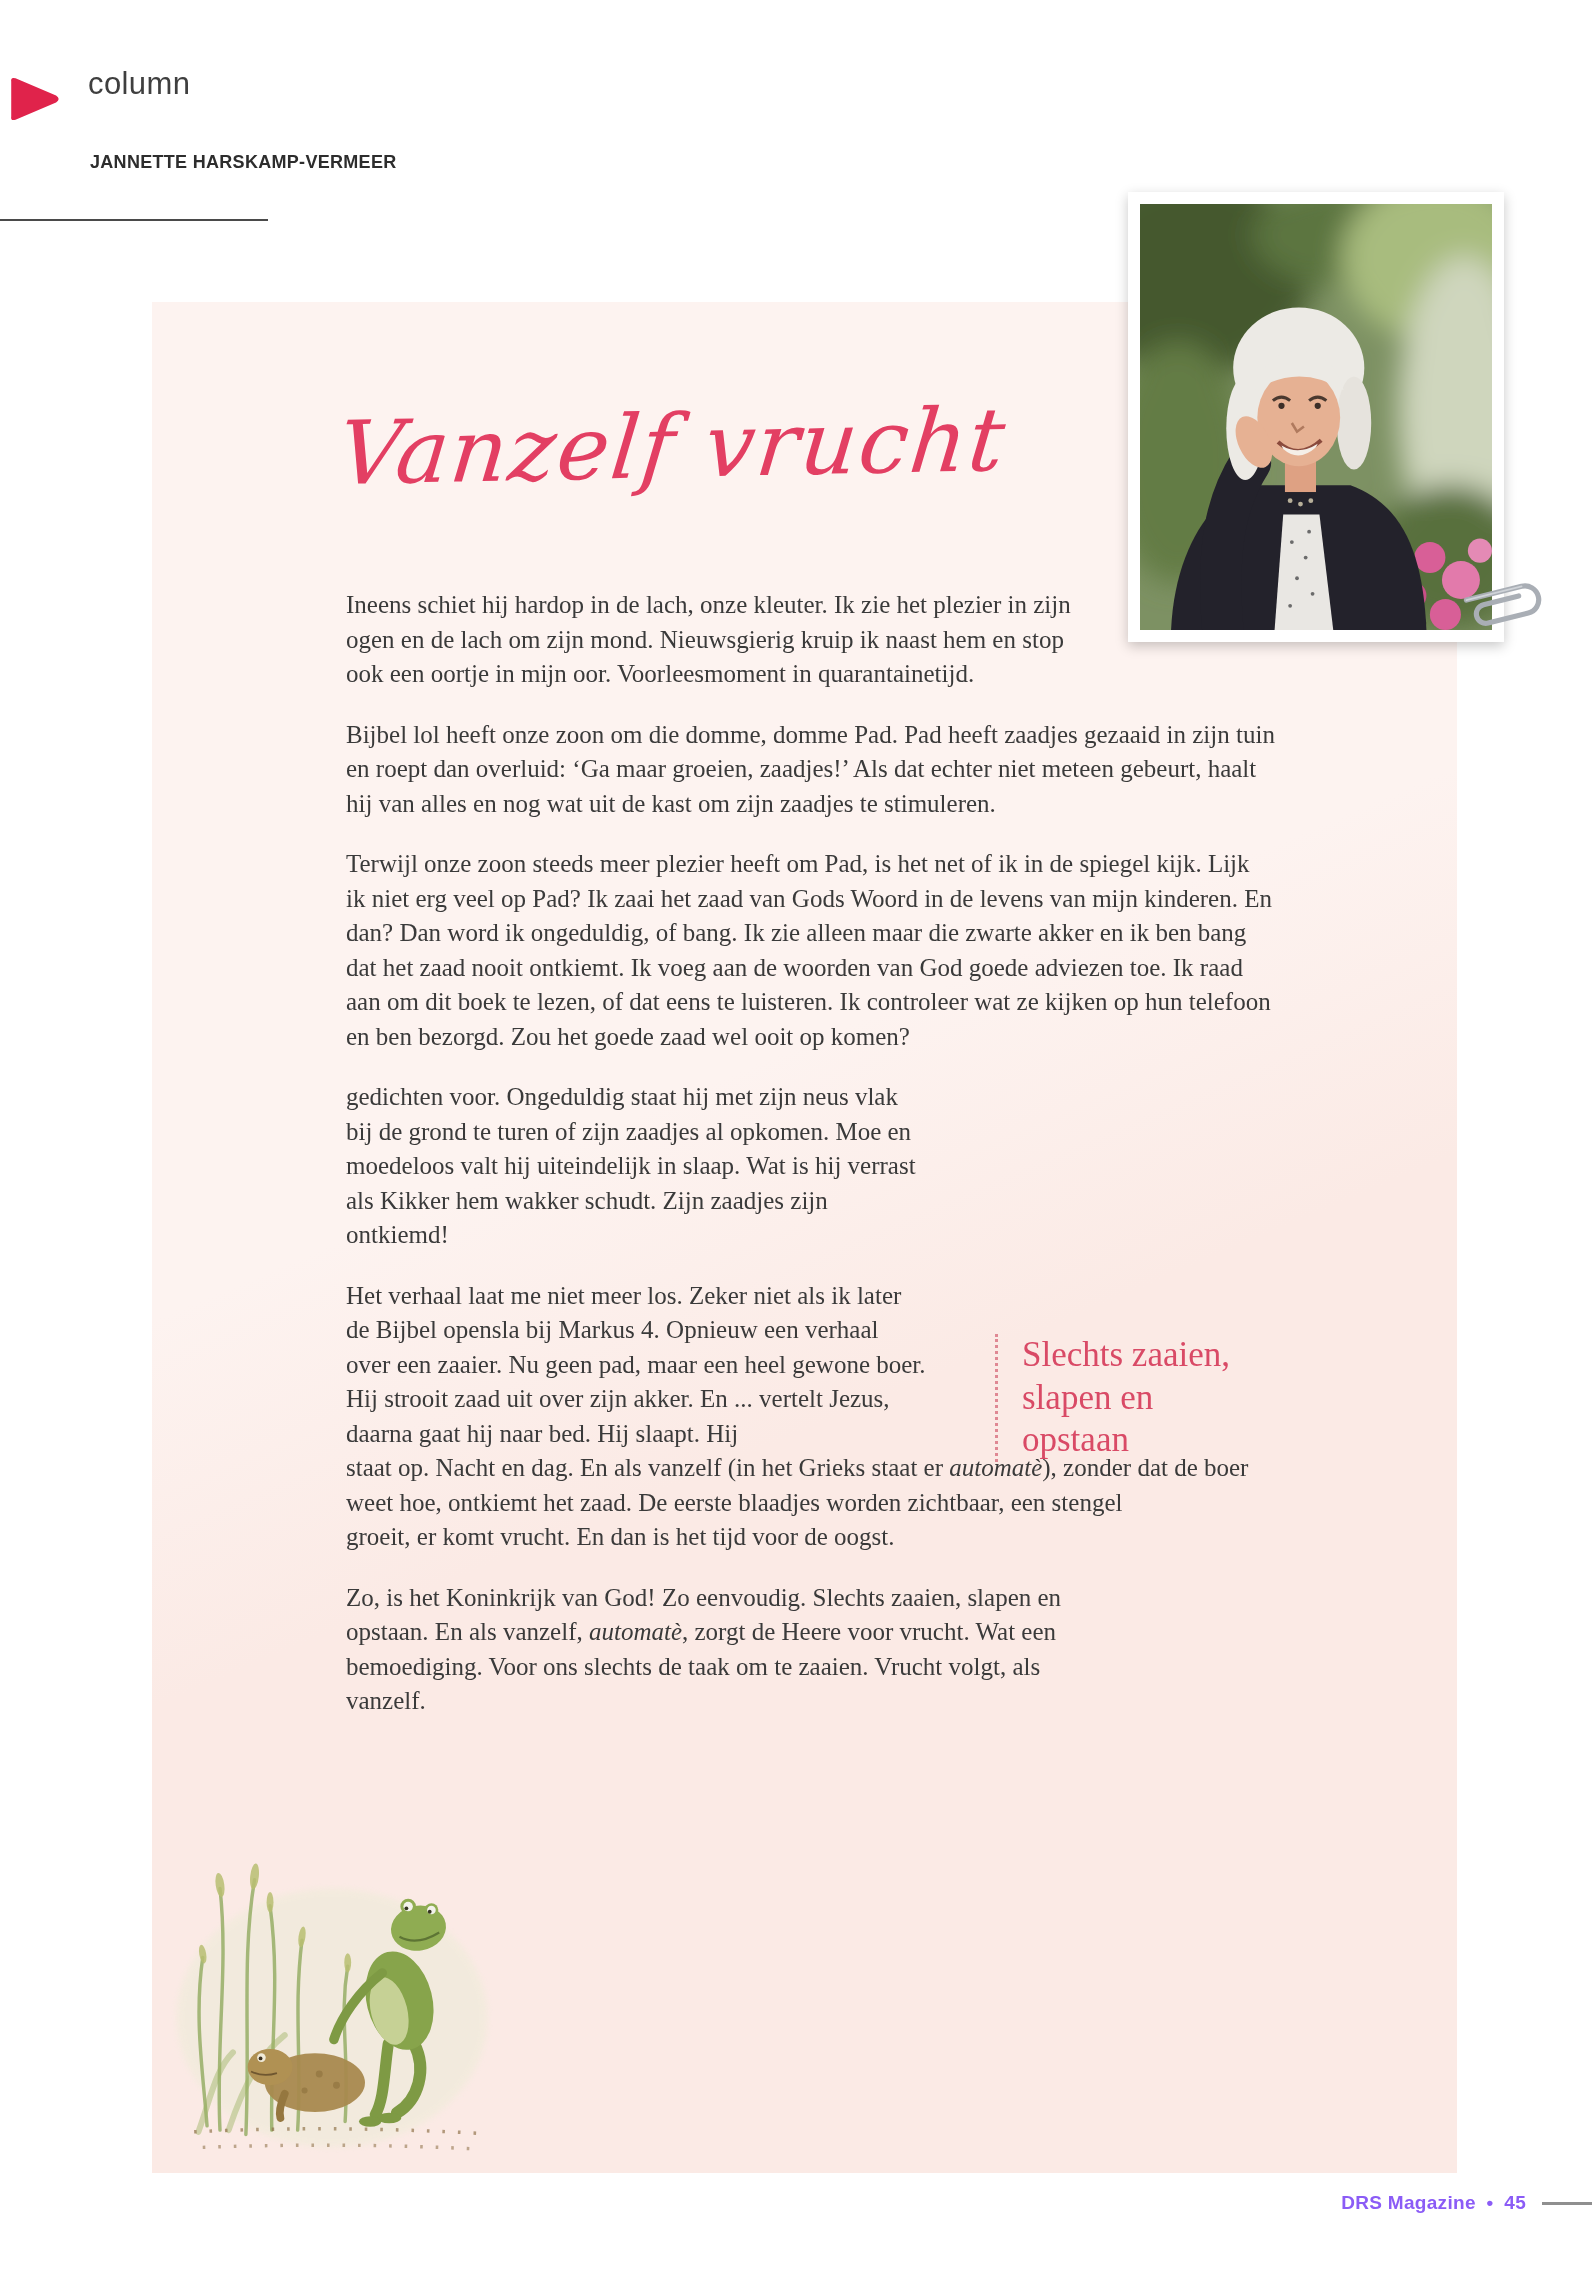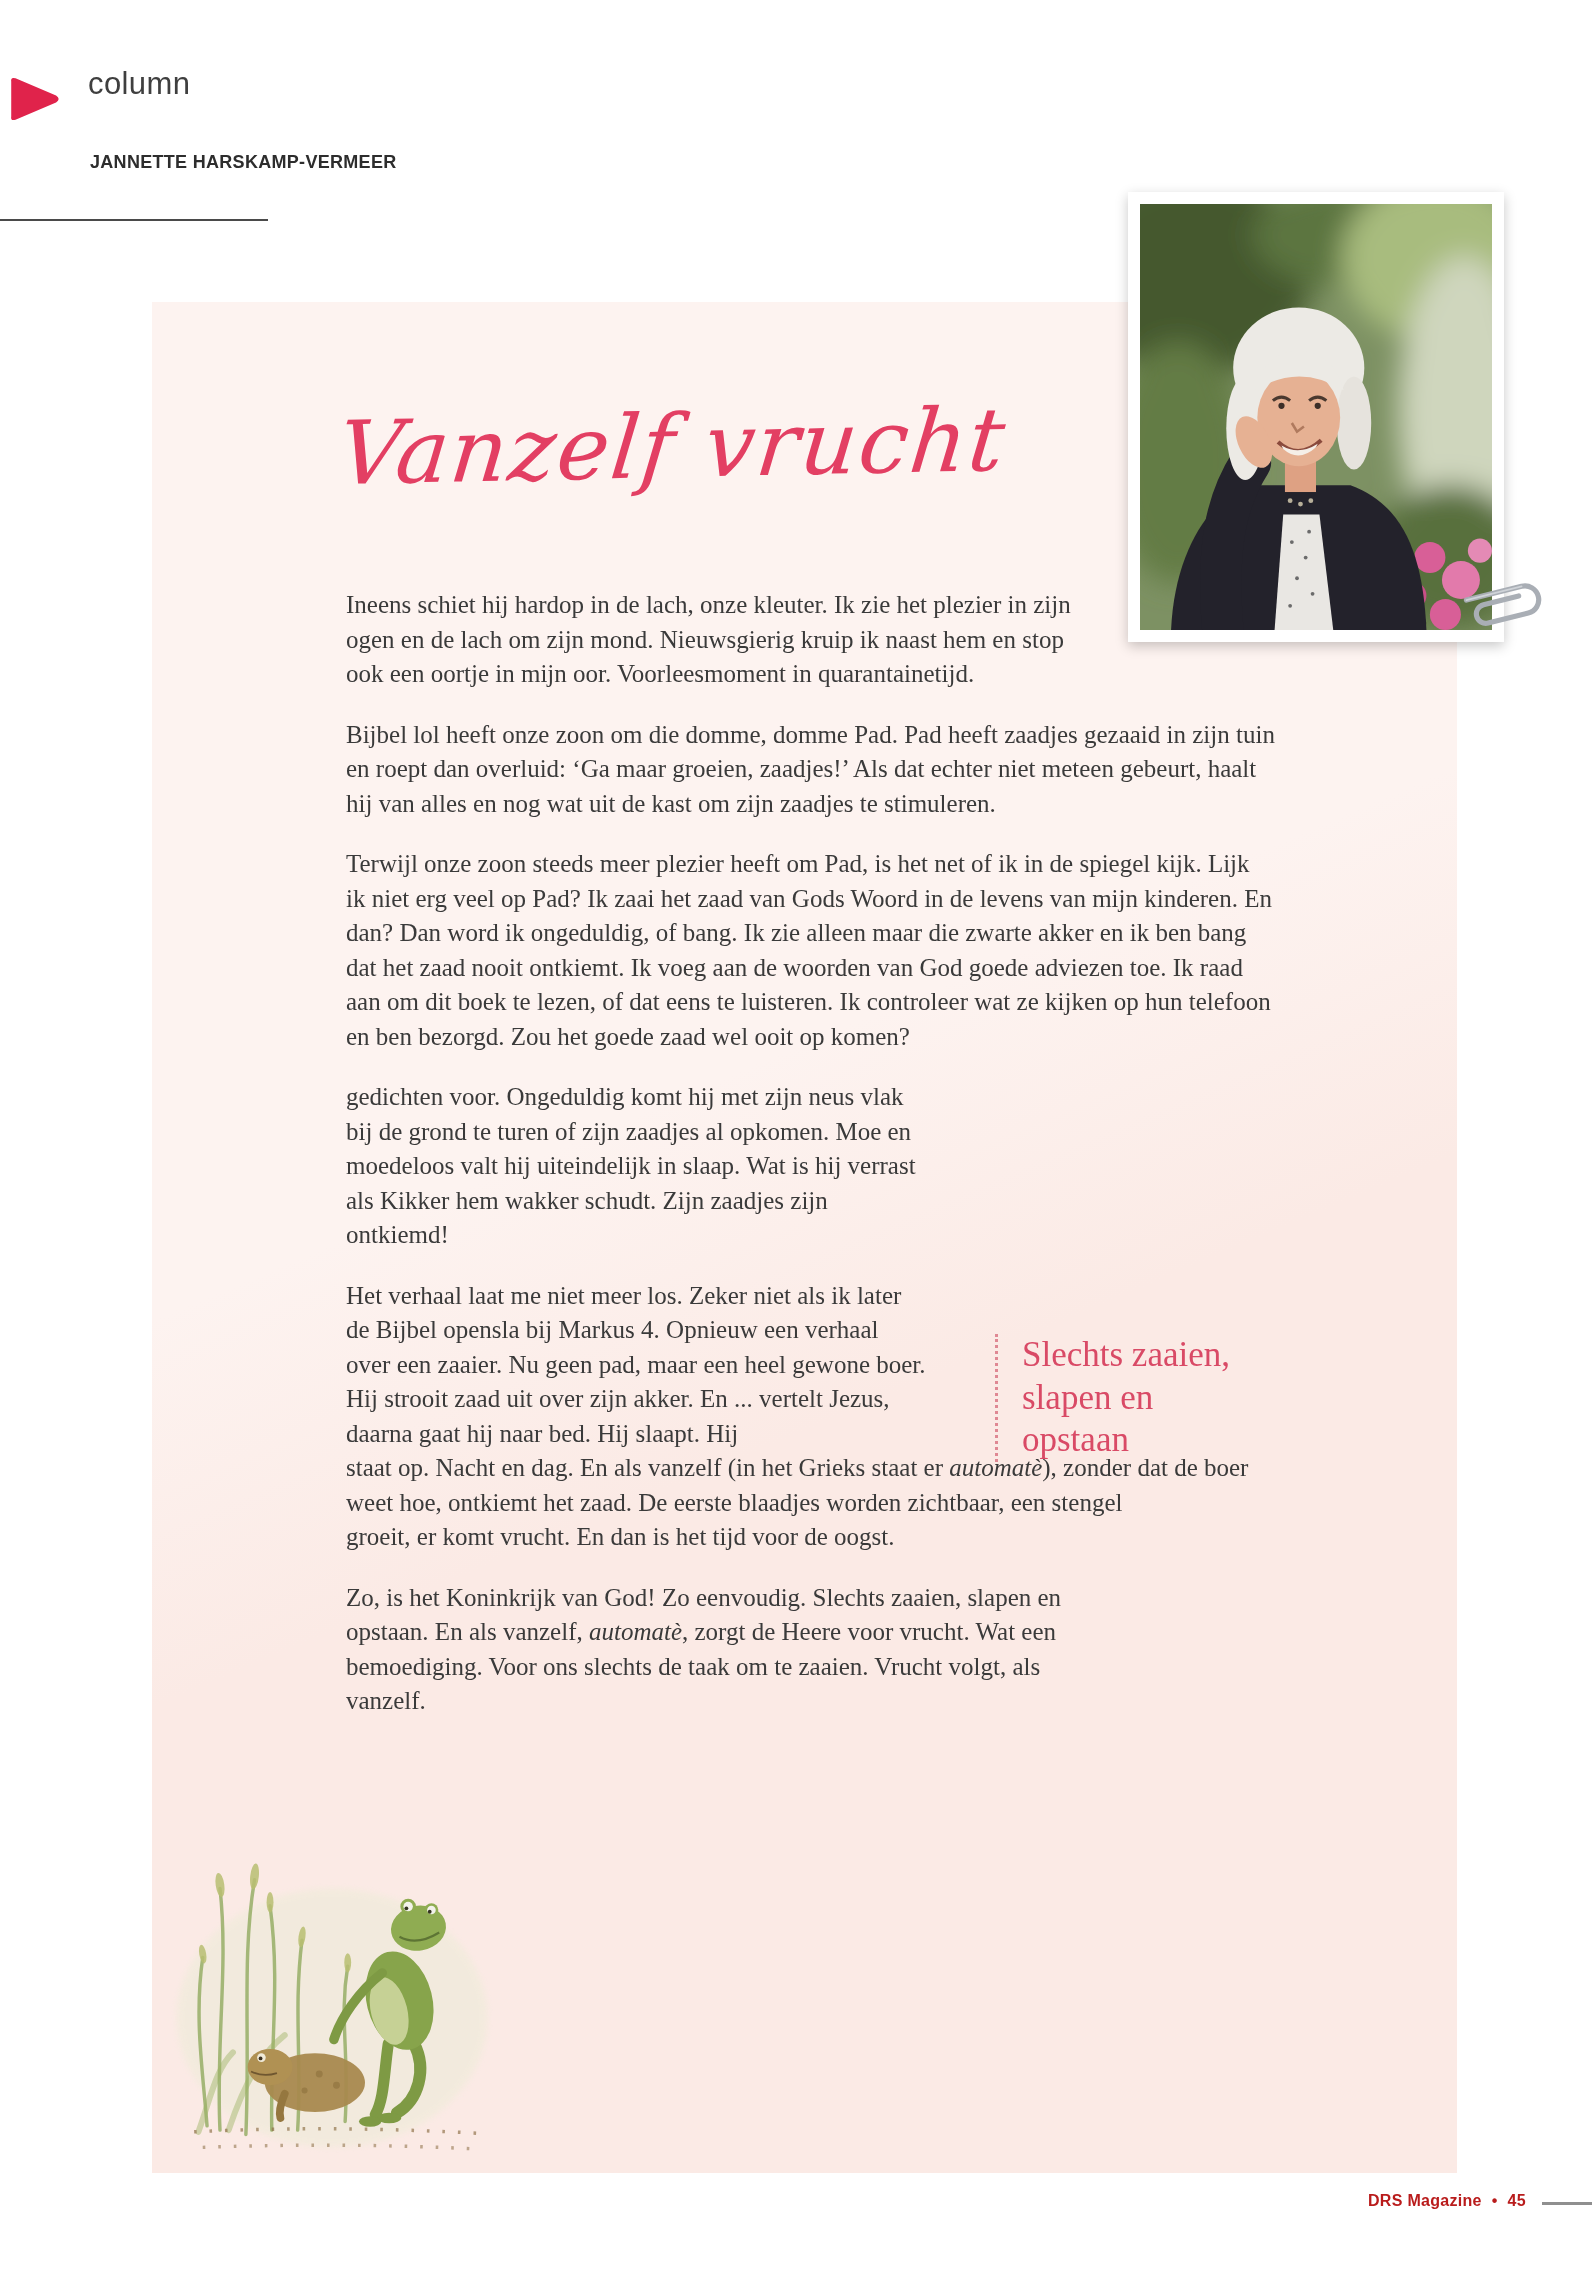--- a/index.html
+++ b/index.html
@@ -59,21 +59,21 @@
   }
   .photo svg{display:block;width:100%;height:100%;}
   .paperclip{position:absolute;left:1452px;top:552px;width:112px;height:95px;}
 
   
   .illustration{position:absolute;left:15.5px;top:1457px;width:337px;height:399px;margin:0;}
 
   
   .footer{
     position:absolute;right:66px;top:2192px;
-    font-size:16px;font-weight:bold;color:#b91c1c;letter-spacing:0.3px;
+    font-size:19px;font-weight:bold;color:#8b5cf6;letter-spacing:0.3px;
   }
   .footer span{margin-left:5.2px;}
   .footer span:first-child{margin-left:0;}
   .footer-rule{position:absolute;right:0;top:2202px;width:50px;height:2.6px;background:#8f8f8f;}
 </style>
 </head>
 <body>
 
 <div class="page">
 
@@ -87,21 +87,21 @@
   <div class="header-rule"></div>
 
   <section class="panel">
 
     <h2 class="article-title">Vanzelf vrucht</h2>
 
     <div class="column-text">
       <p class="w880">Ineens schiet hij hardop in de lach, onze kleuter. Ik zie het plezier in zijn ogen en de lach om zijn mond. Nieuwsgierig kruip ik naast hem en stop ook een oortje in mijn oor. Voorleesmoment in quarantainetijd.</p>
       <p>Bijbel lol heeft onze zoon om die domme, domme Pad. Pad heeft zaadjes gezaaid in zijn tuin en roept dan overluid: ‘Ga maar groeien, zaadjes!’ Als dat echter niet meteen gebeurt, haalt hij van alles en nog wat uit de kast om zijn zaadjes te stimuleren.</p>
       <p>Terwijl onze zoon steeds meer plezier heeft om Pad, is het net of ik in de spiegel kijk. Lijk ik niet erg veel op Pad? Ik zaai het zaad van Gods Woord in de levens van mijn kinderen. En dan? Dan word ik ongeduldig, of bang. Ik zie alleen maar die zwarte akker en ik ben bang dat het zaad nooit ontkiemt. Ik voeg aan de woorden van God goede adviezen toe. Ik raad aan om dit boek te lezen, of dat eens te luisteren. Ik controleer wat ze kijken op hun telefoon en ben bezorgd. Zou het goede zaad wel ooit op komen?</p>
-      <p class="narrow">gedichten voor. Ongeduldig komt hij met zijn neus vlak bij de grond te turen of zijn zaadjes al opkomen. Moe en moedeloos valt hij uiteindelijk in slaap. Wat is hij verrast als Kikker hem wakker schudt. Zijn zaadjes zijn ontkiemd!</p>
+      <p class="narrow">gedichten voor. Ongeduldig staat hij met zijn neus vlak bij de grond te turen of zijn zaadjes al opkomen. Moe en moedeloos valt hij uiteindelijk in slaap. Wat is hij verrast als Kikker hem wakker schudt. Zijn zaadjes zijn ontkiemd!</p>
       <p class="narrow joined">Het verhaal laat me niet meer los. Zeker niet als ik later de Bijbel opensla bij Markus 4. Opnieuw een verhaal over een zaaier. Nu geen pad, maar een heel gewone boer. Hij strooit zaad uit over zijn akker. En ... vertelt Jezus, daarna gaat hij naar bed. Hij slaapt. Hij</p>
       <p class="joined"><span>staat op. Nacht en dag. En als vanzelf (in het Grieks staat er </span><em>automatè</em><span>), zonder dat de boer weet hoe, ontkiemt het zaad. De eerste blaadjes worden zichtbaar, een stengel</span></p>
       <p class="indent120">groeit, er komt vrucht. En dan is het tijd voor de oogst.</p>
       <p class="closing"><span>Zo, is het Koninkrijk van God! Zo eenvoudig. Slechts zaaien, slapen en opstaan. En als vanzelf, </span><em>automatè</em><span>, zorgt de Heere voor vrucht. Wat een bemoediging. Voor ons slechts de taak om te zaaien. Vrucht volgt, als vanzelf.</span></p>
     </div>
 
     <aside class="pull-quote">Slechts zaaien, slapen en opstaan</aside>
 
     <figure class="illustration">
       <svg viewBox="0 0 390 460" width="337" height="397">

